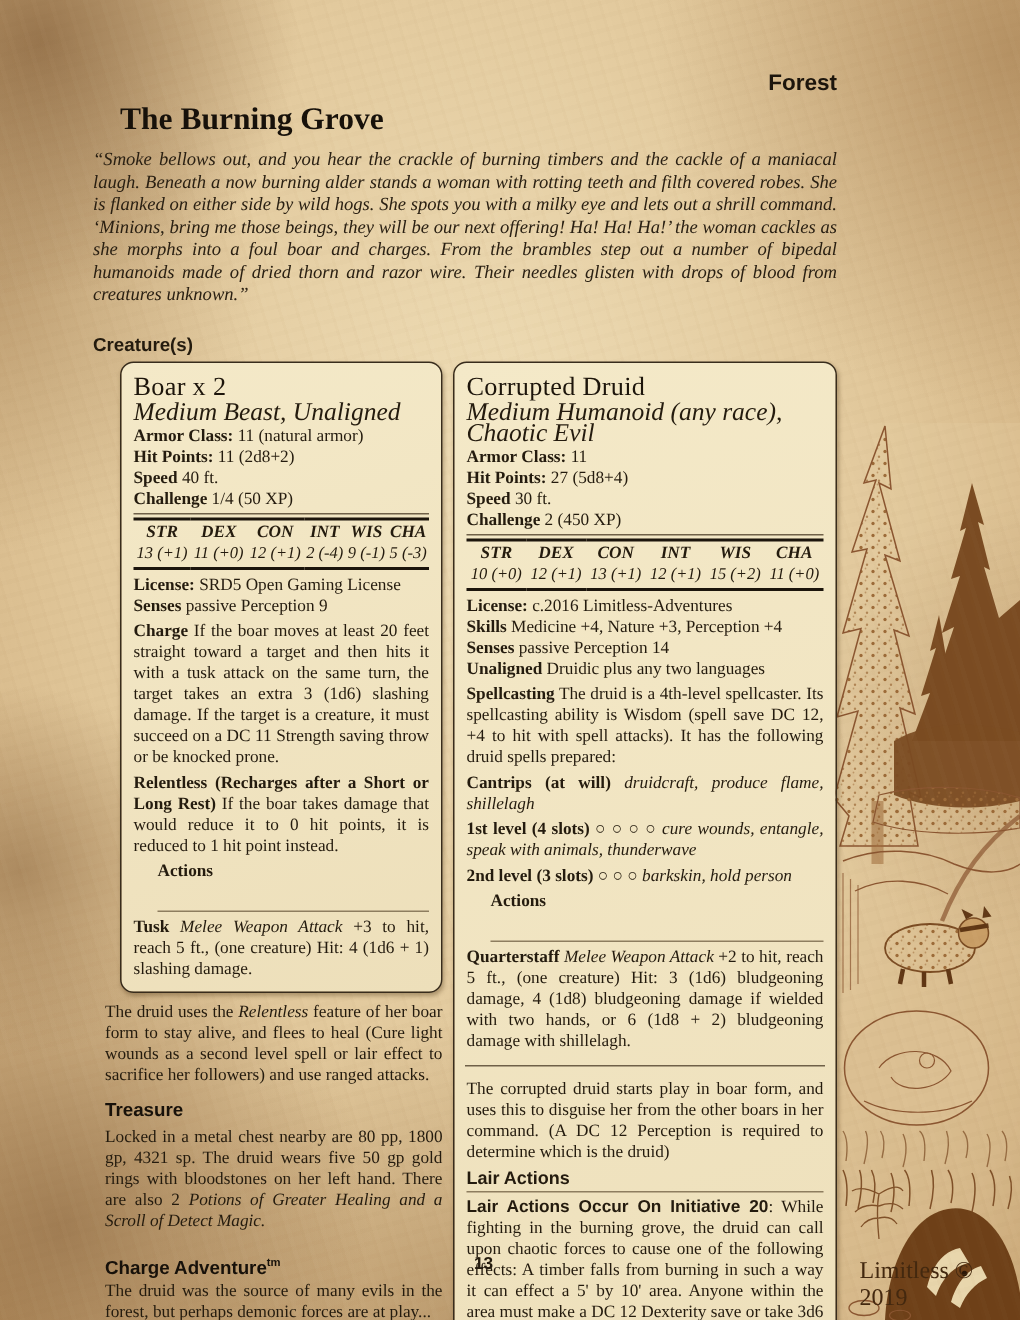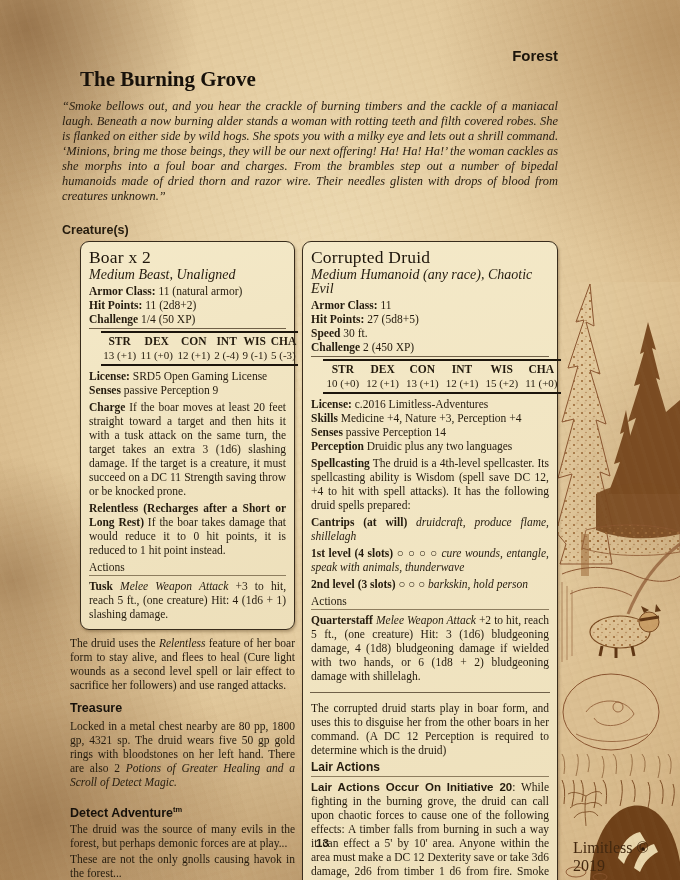--- a/index.html
+++ b/index.html
@@ -30,28 +30,28 @@
   .cols{display:flex;gap:7px;margin-top:4px;align-items:flex-start;}
   .col-left{width:233px;}
   .col-right{width:256px;}
   .statblock{box-sizing:border-box;background:linear-gradient(160deg,#f4e9c8,#eddfba);
     border:1.3px solid #382c1c;border-radius:9px;padding:5px 8px 8px;
     box-shadow:1px 2px 3px rgba(70,45,15,.35);
     font-size:11.5px;line-height:14px;}
   .statblock.boar{margin-left:18px;width:215px;min-height:335px;}
   .statblock.druid{width:256px;min-height:619px;}
   .sb-name{font-size:17.5px;line-height:21px;letter-spacing:.2px;color:#1d150b;}
-  .sb-meta{font-style:italic;font-size:14px;margin:0 0 2px;}
+  .sb-meta{font-style:italic;font-size:17px;margin:0 0 2px;}
   .stat{margin:0;}
   .stat.challenge{border-bottom:1px solid #6f6048;padding-bottom:2px;}
-  .abilities{width:100%;border-collapse:collapse;border-top:2.5px solid #1c150c;border-bottom:2.5px solid #1c150c;margin:2px 12px 3px;}
+  .abilities{width:100%;border-collapse:collapse;border-top:2.5px solid #1c150c;border-bottom:2.5px solid #1c150c;margin:2px 0 3px;font-style:italic;}
   .abilities th{font-size:11.5px;font-weight:bold;padding:1px 0 0;text-align:center;}
   .abilities td{font-size:11px;text-align:center;padding:0 0 2px;}
   .trait{margin:3px 0 0;text-align:justify;}
-  .actions-h{font-weight:normal;margin-top:3px;border-bottom:1px solid #8d7d5f;padding-bottom:1px;}
+  .actions-h{font-weight:bold;margin-top:3px;border-bottom:1px solid #8d7d5f;padding-bottom:19px;margin-left:16px;}
   .sb-hr{border:none;border-top:1px solid #6f6048;margin:9px -1px 8px;}
   .lair-h{font-family:"Liberation Sans",sans-serif;font-weight:bold;font-size:12px;margin-top:3px;border-bottom:1px solid #8d7d5f;padding-bottom:2px;}
   .body{font-size:11.5px;line-height:14px;text-align:justify;margin:4px 0 0 8px;}
   .tactics{margin-top:6px;}
   h3{font-family:"Liberation Sans",sans-serif;font-weight:bold;font-size:12.5px;margin:9px 0 1px 8px;color:#17110a;}
   h3.further{margin-top:16px;}
   h3 sup{font-size:7.5px;}
   .further-item{margin-top:2px;}
   .pagenum{position:absolute;left:316px;top:837px;font-family:"Liberation Sans",sans-serif;font-weight:bold;font-size:11.5px;}
   .copyright{position:absolute;left:573px;top:839px;font-size:16px;color:#43280f;z-index:3;}
@@ -121,20 +121,21 @@
     <div class="creatures">Creature(s)</div>
 
     <div class="cols">
 
       <div class="col-left">
         <section class="statblock boar">
           <div class="sb-name">Boar x 2</div>
           <div class="sb-meta">Medium Beast, Unaligned</div>
           <p class="stat"><span class="b">Armor Class:</span><span> 11 (natural armor)</span></p>
           <p class="stat"><span class="b">Hit Points:</span><span> 11 (2d8+2)</span></p>
+          <p class="stat"><span class="b">Speed</span><span> 40 ft.</span></p>
           <p class="stat challenge"><span class="b">Challenge</span><span> 1/4 (50 XP)</span></p>
           <table class="abilities">
             <tbody>
                 <tr>
               <th>STR</th>
               <th>DEX</th>
               <th>CON</th>
               <th>INT</th>
               <th>WIS</th>
               <th>CHA</th>
@@ -155,32 +156,32 @@
           <p class="trait"><span class="b">Relentless (Recharges after a Short or Long Rest)</span><span> If the boar takes damage that would reduce it to 0 hit points, it is reduced to 1 hit point instead.</span></p>
           <div class="actions-h">Actions</div>
           <p class="trait"><span class="b">Tusk</span><span> </span><span class="i">Melee Weapon Attack</span><span> +3 to hit, reach 5 ft., (one creature) Hit: 4 (1d6 + 1) slashing damage.</span></p>
         </section>
 
         <p class="body tactics"><span>The druid uses the </span><span class="i">Relentless</span><span> feature of her boar form to stay alive, and flees to heal (Cure light wounds as a second level spell or lair effect to sacrifice her followers) and use ranged attacks.</span></p>
 
         <h3>Treasure</h3>
         <p class="body"><span>Locked in a metal chest nearby are 80 pp, 1800 gp, 4321 sp. The druid wears five 50 gp gold rings with bloodstones on her left hand. There are also 2 </span><span class="i">Potions of Greater Healing and a Scroll of Detect Magic.</span></p>
 
-        <h3 class="further"><span>Detect Adventure</span><sup>tm</sup></h3>
+        <h3 class="further"><span>Charge Adventure</span><sup>tm</sup></h3>
         <p class="body further-item">The druid was the source of many evils in the forest, but perhaps demonic forces are at play...</p>
         <p class="body further-item">These are not the only gnolls causing havok in the forest...</p>
 
       </div>
 
       <div class="col-right">
         <section class="statblock druid">
           <div class="sb-name">Corrupted Druid</div>
           <div class="sb-meta">Medium Humanoid (any race), Chaotic Evil</div>
           <p class="stat"><span class="b">Armor Class:</span><span> 11</span></p>
-          <p class="stat"><span class="b">Hit Points:</span><span> 27 (5d8+5)</span></p>
+          <p class="stat"><span class="b">Hit Points:</span><span> 27 (5d8+4)</span></p>
           <p class="stat"><span class="b">Speed</span><span> 30 ft.</span></p>
           <p class="stat challenge"><span class="b">Challenge</span><span> 2 (450 XP)</span></p>
           <table class="abilities">
             <tbody>
                 <tr>
               <th>STR</th>
               <th>DEX</th>
               <th>CON</th>
               <th>INT</th>
               <th>WIS</th>
@@ -192,21 +193,21 @@
               <td>13 (+1)</td>
               <td>12 (+1)</td>
               <td>15 (+2)</td>
               <td>11 (+0)</td>
             </tr>
           </tbody>
             </table>
           <p class="stat"><span class="b">License:</span><span> c.2016 Limitless-Adventures</span></p>
           <p class="stat"><span class="b">Skills</span><span> Medicine +4, Nature +3, Perception +4</span></p>
           <p class="stat"><span class="b">Senses</span><span> passive Perception 14</span></p>
-          <p class="stat"><span class="b">Perception</span><span> Druidic plus any two languages</span></p>
+          <p class="stat"><span class="b">Unaligned</span><span> Druidic plus any two languages</span></p>
           <p class="trait"><span class="b">Spellcasting</span><span> The druid is a 4th-level spellcaster. Its spellcasting ability is Wisdom (spell save DC 12, +4 to hit with spell attacks). It has the following druid spells prepared:</span></p>
           <p class="trait"><span class="b">Cantrips (at will)</span><span>  </span><span class="i">druidcraft, produce flame, shillelagh</span></p>
           <p class="trait"><span class="b">1st level (4 slots)</span><span> ○ ○ ○ ○   </span><span class="i">cure wounds, entangle, speak with animals, thunderwave</span></p>
           <p class="trait"><span class="b">2nd level (3 slots)</span><span> ○ ○ ○  </span><span class="i">barkskin, hold person</span></p>
           <div class="actions-h">Actions</div>
           <p class="trait"><span class="b">Quarterstaff</span><span> </span><span class="i">Melee Weapon Attack</span><span> +2 to hit, reach 5 ft., (one creature) Hit: 3 (1d6) bludgeoning damage, 4 (1d8) bludgeoning damage if wielded with two hands, or 6 (1d8 + 2) bludgeoning damage with shillelagh.</span></p>
           <hr class="sb-hr">
           <p class="trait">The corrupted druid starts play in boar form, and uses this to disguise her from the other boars in her command. (A DC 12 Perception is required to determine which is the druid)</p>
           <div class="lair-h">Lair Actions</div>
           <p class="trait"><span class="sb">Lair Actions Occur On Initiative 20</span><span>: While fighting in the burning grove, the druid can call upon chaotic forces to cause one of the following effects: A timber falls from burning in such a way it can effect a 5' by 10' area. Anyone within the area must make a DC 12 Dexterity save or take 3d6 damage, 2d6 from timber 1 d6 from fire. Smoke fills a 40' cube. Any creature attacking from within the cube is at disadvantage. If one of the monsters is consumed by roaring flames it takes 2d6 fire damage. If this kills the creature, dark power cures every being within the grove a chaotic alignment for d4+2 hit points.</span></p>

